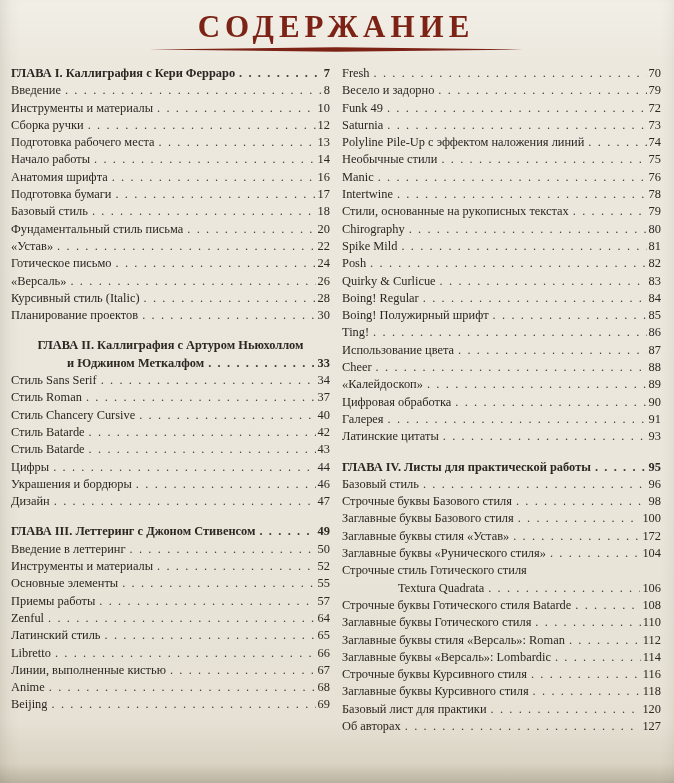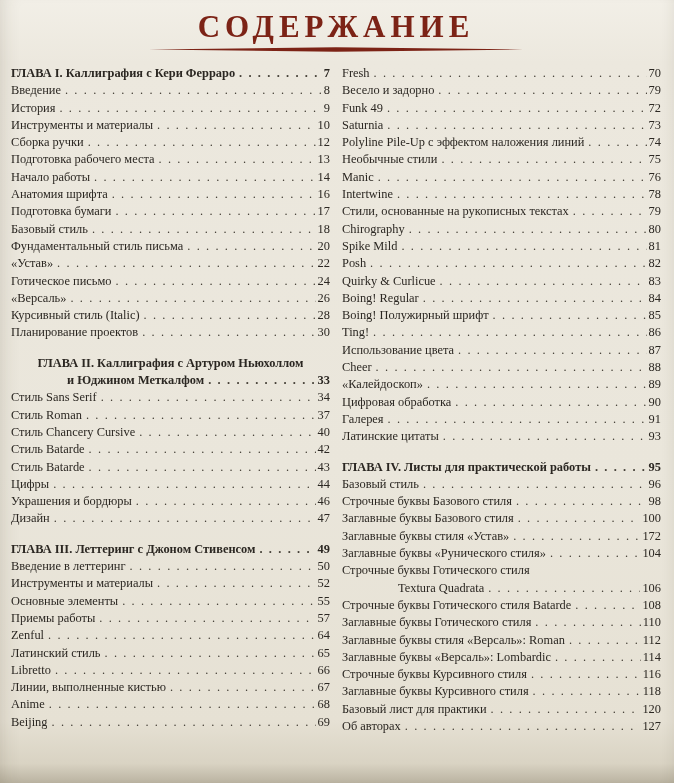--- a/index.html
+++ b/index.html
@@ -47,25 +47,20 @@
           <span class="label">ГЛАВА I. Каллиграфия с Кери Ферраро</span>
           <span class="dots"></span>
           <span class="page-num">7</span>
         </div>
         <div class="row">
           <span class="label">Введение</span>
           <span class="dots"></span>
           <span class="page-num">8</span>
         </div>
         <div class="row">
-          <span class="label">История</span>
-          <span class="dots"></span>
-          <span class="page-num">9</span>
-        </div>
-        <div class="row">
           <span class="label">Инструменты и материалы</span>
           <span class="dots"></span>
           <span class="page-num">10</span>
         </div>
         <div class="row">
           <span class="label">Сборка ручки</span>
           <span class="dots"></span>
           <span class="page-num">12</span>
         </div>
         <div class="row">
@@ -362,21 +357,21 @@
           <span class="label">Заглавные буквы стиля «Устав»</span>
           <span class="dots"></span>
           <span class="page-num">172</span>
         </div>
         <div class="row">
           <span class="label">Заглавные буквы «Рунического стиля»</span>
           <span class="dots"></span>
           <span class="page-num">104</span>
         </div>
         <div class="row">
-          <span class="label">Строчные буквы Готического стиля</span>
+          <span class="label">Строчные стиль Готического стиля</span>
         </div>
         <div class="row cont">
           <span class="label">Textura Quadrata</span>
           <span class="dots"></span>
           <span class="page-num">106</span>
         </div>
         <div class="row">
           <span class="label">Строчные буквы Готического стиля Batarde</span>
           <span class="dots"></span>
           <span class="page-num">108</span>

